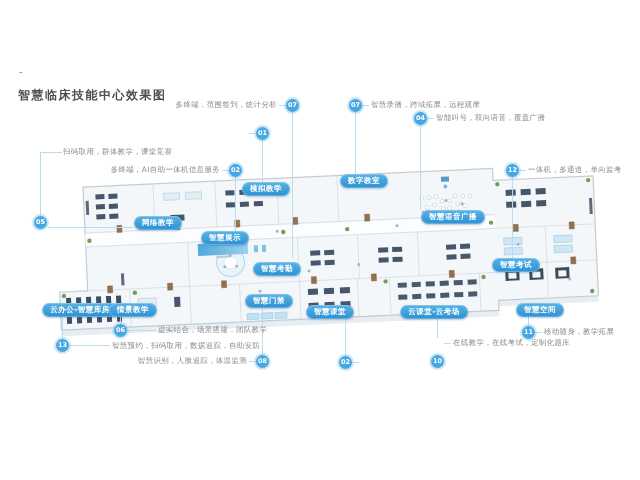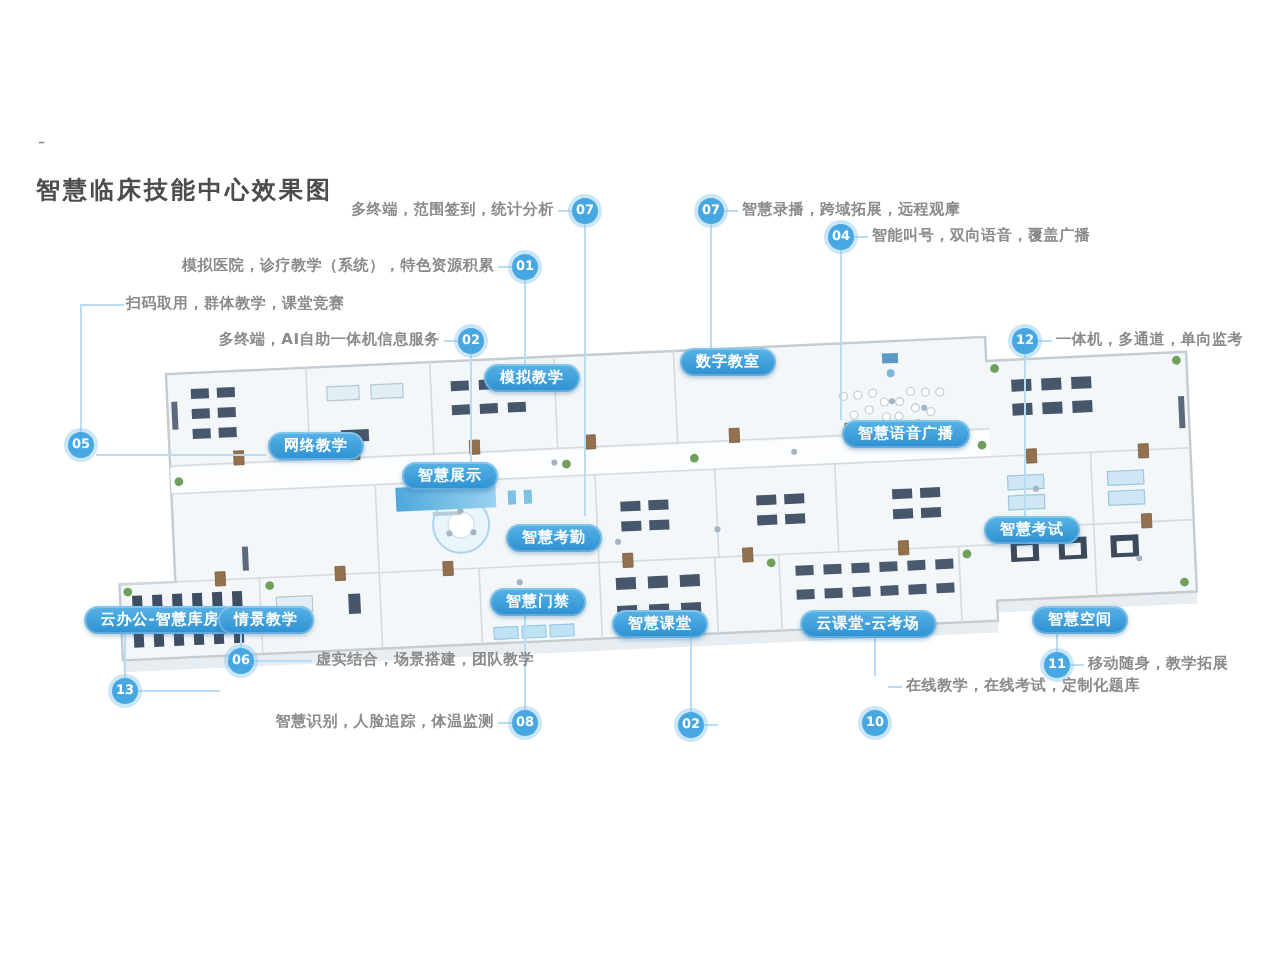--- a/index.html
+++ b/index.html
@@ -6,21 +6,21 @@
   .stage{position:relative;width:640px;height:480px;background:#ffffff;overflow:hidden;
          font-family:"DejaVu Sans","Liberation Sans",sans-serif;}
   .title{position:absolute;left:18px;top:46px;font-size:12px;font-weight:bold;
          color:#4d4d4d;letter-spacing:1.5px;margin-top:41px;}
   .title-dash{position:absolute;left:19px;top:66px;font-size:10px;color:#8a8a8a;}
   .plan{position:absolute;left:48px;top:158px;overflow:visible;}
   .ln{position:absolute;background:#badcf1;}
   .dot{position:absolute;width:13px;height:13px;border-radius:50%;background:#47a7e3;
        color:#fff;font-size:6.5px;line-height:13px;text-align:center;font-weight:bold;
        box-shadow:0 0 0 2px rgba(140,200,238,.45);z-index:5;}
-  .cl{position:absolute;font-size:7.5px;color:#8b8b8b;white-space:nowrap;letter-spacing:.3px;z-index:4;font-weight:bold;}
+  .cl{position:absolute;font-size:7.5px;color:#8b8b8b;white-space:nowrap;letter-spacing:.3px;z-index:4;}
   .cl.r{text-align:right;}
   .pill{position:absolute;transform:translate(-50%,-50%);white-space:nowrap;
         font-size:7.5px;font-weight:bold;color:#ffffff;padding:2px 8px;border-radius:9px;
         background:linear-gradient(180deg,#58b3e6,#2d90d2);
         box-shadow:0 1px 2px rgba(40,100,150,.35), inset 0 0 0 1px rgba(255,255,255,.25);
         z-index:6;letter-spacing:.5px;}
 </style>
 </head>
 <body>
 
@@ -267,31 +267,31 @@
   <div class="dot" style="left:34px;top:216px">05</div>
   <div class="dot" style="left:114px;top:324px">06</div>
   <div class="dot" style="left:286px;top:99px">07</div>
   <div class="dot" style="left:256px;top:355px">08</div>
   <div class="dot" style="left:339px;top:356px">02</div>
   <div class="dot" style="left:431px;top:355px">10</div>
   <div class="dot" style="left:522px;top:326px">11</div>
   <div class="dot" style="left:506px;top:164px">12</div>
   <div class="dot" style="left:56px;top:339px">13</div>
 
-  <div class="cl r" style="right:393px;top:128px">模拟医院，诊疗教学（系统），特色资源积累</div>
   <div class="cl r" style="right:420px;top:165px">多终端，AI自助一体机信息服务</div>
   <div class="cl" style="left:371px;top:100px">智慧录播，跨域拓展，远程观摩</div>
   <div class="cl" style="left:436px;top:113px">智能叫号，双向语音，覆盖广播</div>
   <div class="cl" style="left:63px;top:147px">扫码取用，群体教学，课堂竞赛</div>
   <div class="cl" style="left:158px;top:325px">虚实结合，场景搭建，团队教学</div>
   <div class="cl r" style="right:363px;top:100px">多终端，范围签到，统计分析</div>
   <div class="cl r" style="right:393px;top:356px">智慧识别，人脸追踪，体温监测</div>
   <div class="cl" style="left:453px;top:338px">在线教学，在线考试，定制化题库</div>
   <div class="cl" style="left:544px;top:327px">移动随身，教学拓展</div>
   <div class="cl" style="left:528px;top:165px">一体机，多通道，单向监考</div>
+  <div class="cl" style="left:112px;top:341px">智慧预约，扫码取用，数据追踪，自助安防</div>
 
   <div class="pill" style="left:158px;top:223px">网络教学</div>
   <div class="pill" style="left:266px;top:189px">模拟教学</div>
   <div class="pill" style="left:364px;top:181px">数字教室</div>
   <div class="pill" style="left:453px;top:217px">智慧语音广播</div>
   <div class="pill" style="left:225px;top:238px">智慧展示</div>
   <div class="pill" style="left:277px;top:269px">智慧考勤</div>
   <div class="pill" style="left:516px;top:265px">智慧考试</div>
   <div class="pill" style="left:269px;top:301px">智慧门禁</div>
   <div class="pill" style="left:80px;top:310px">云办公-智慧库房</div>

